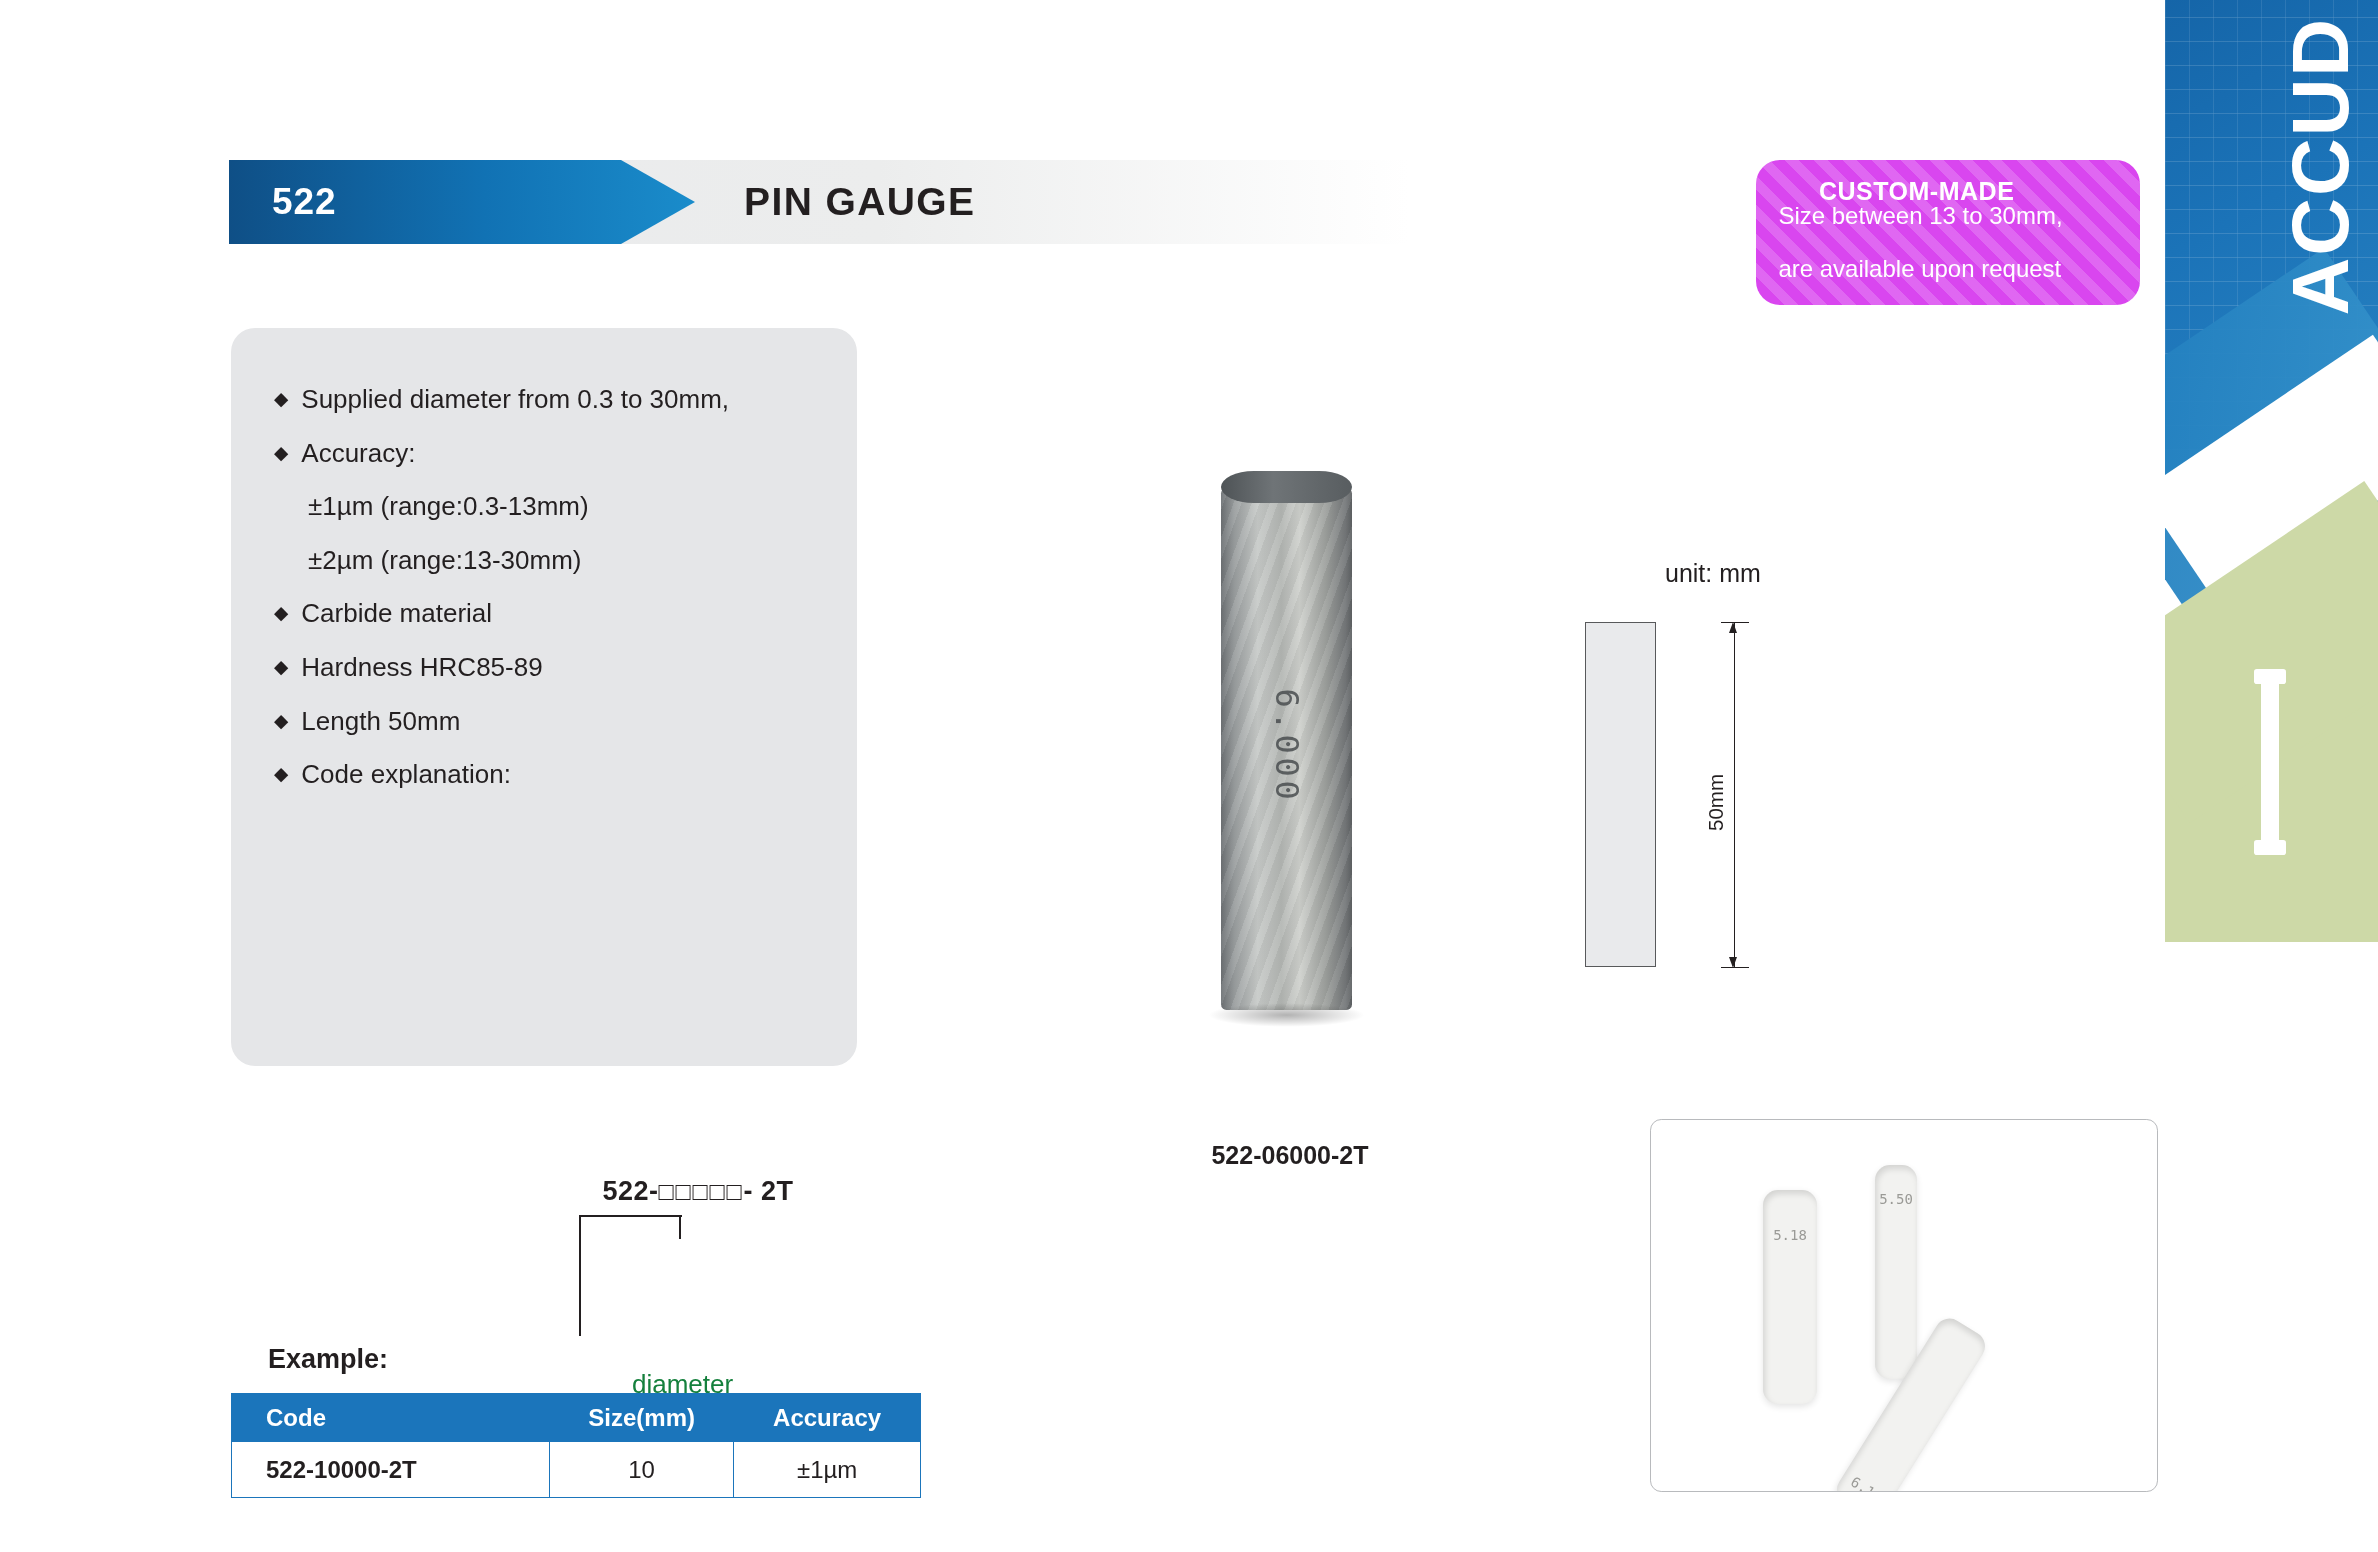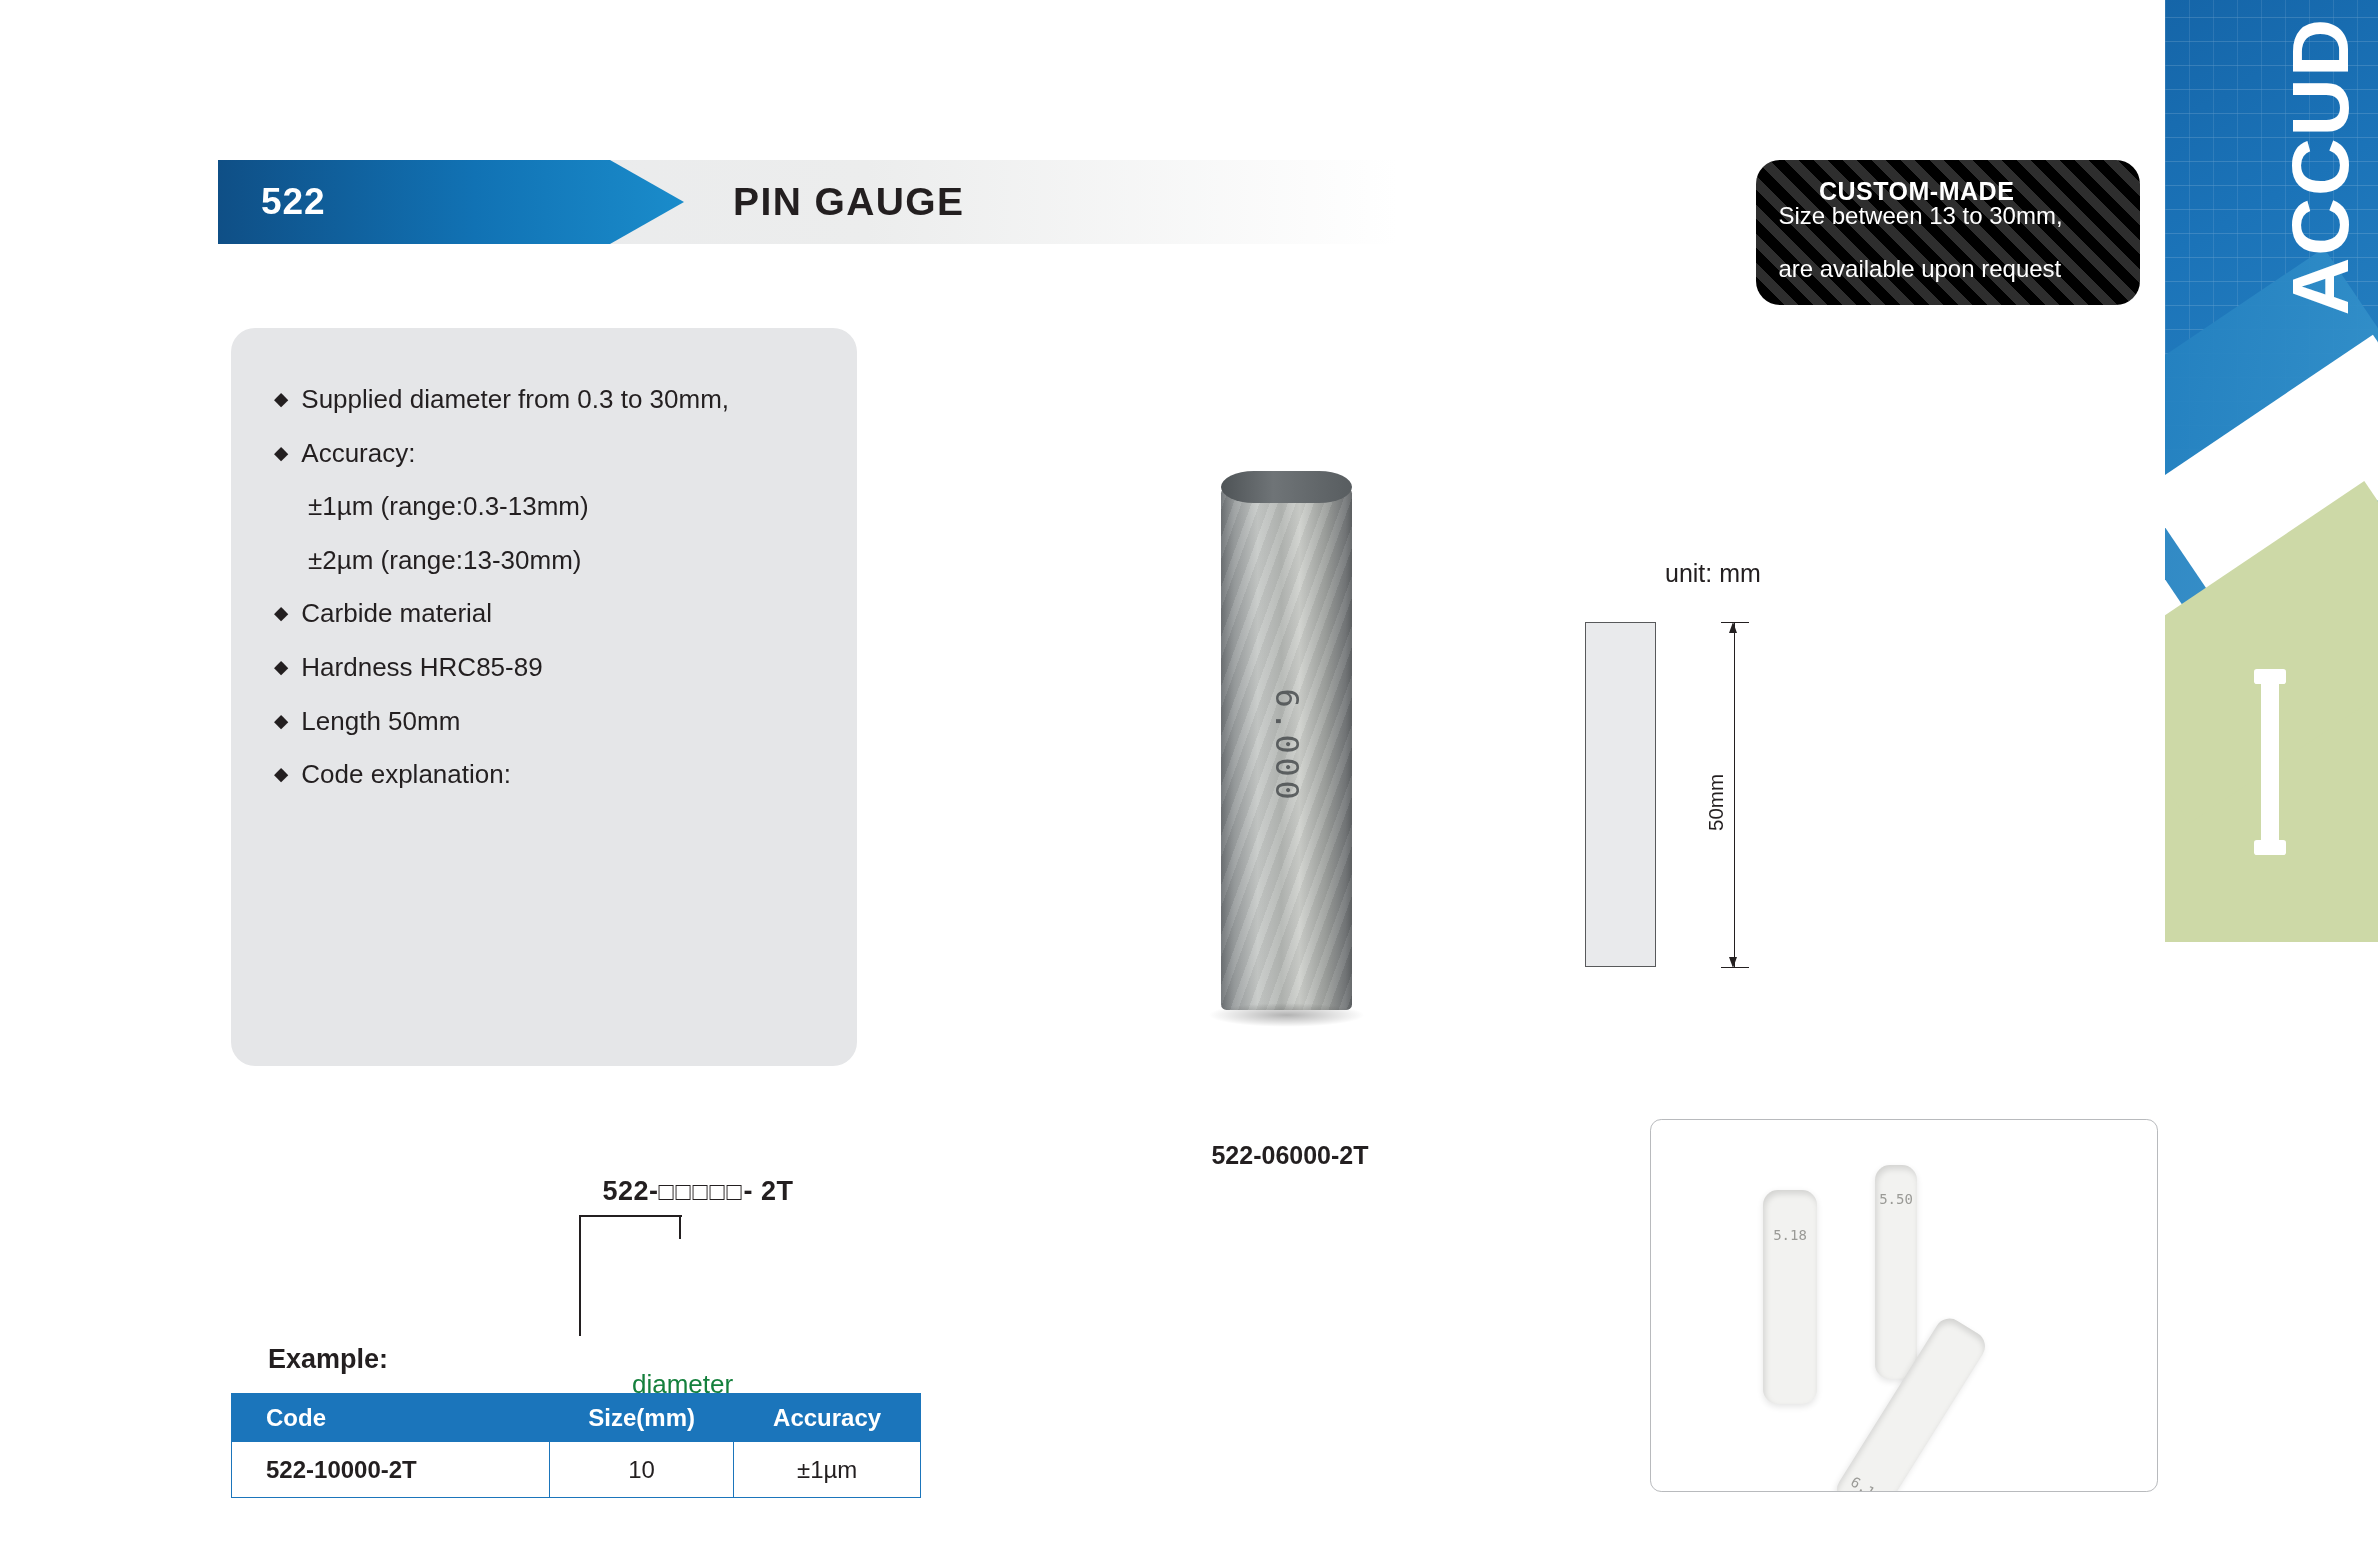--- a/index.html
+++ b/index.html
@@ -51,21 +51,21 @@
     font-family: "Liberation Sans", sans-serif;
   }
   .pin-icon {
     position: absolute; left: 89px; top: 669px; width: 32px; height: 186px;
   }
   .pin-icon .body { position:absolute; left:6.5px; top:11.2px; width:18.6px; height:164px; background:#fff; border-radius:2.8px; }
   .pin-icon .cap-t { position:absolute; left:0; top:0; width:32px; height:15px; background:#fff; border-radius:2.8px; }
   .pin-icon .cap-b { position:absolute; left:0; bottom:0; width:32px; height:15px; background:#fff; border-radius:2.8px; }
 
   
-  .header { position: absolute; left: 218px; top: 160px; width: 1180px; height: 84px; }
+  .header { position: absolute; left: 229px; top: 160px; width: 1180px; height: 84px; }
   .header .fade {
     position: absolute; left: 0; top: 0; width: 1180px; height: 84px;
     background: linear-gradient(90deg,#e9eaec 0%, #eceded 55%, #ffffff 100%);
   }
   .header .code-tab {
     position: absolute; left: 0; top: 0; width: 466px; height: 84px;
     background: linear-gradient(90deg,#0f4f86 0%, #1172b4 55%, #1a8ccb 100%);
     clip-path: polygon(0 0, 392px 0, 466px 50%, 392px 100%, 0 100%);
     display: flex; align-items: center;
   }
@@ -74,21 +74,21 @@
   }
   .header .title {
     position: absolute; left: 515px; top: 0; height: 84px;
     display: flex; align-items: center;
     font-size: 39px; font-weight: bold; color: #231f20; letter-spacing: 1.4px;
   }
 
   
   .custom-badge {
     position: absolute; left: 1756px; top: 160px; width: 384px; height: 145px;
-    background: #000000; border-radius: 24px; overflow: hidden;
+    background: #d946ef; border-radius: 24px; overflow: hidden;
   }
   .custom-badge .pattern {
     position: absolute; inset: 0; opacity: .18;
     background-image: repeating-linear-gradient(45deg, #fff 0 9.3px, transparent 9.3px 20.5px);
   }
   .custom-badge .ct {
     position: absolute; left: 63px; top: 17px; color: #ffffff;
     font-size: 25px; font-weight: bold; letter-spacing: 0.5px;
   }
   .custom-badge .cl {

